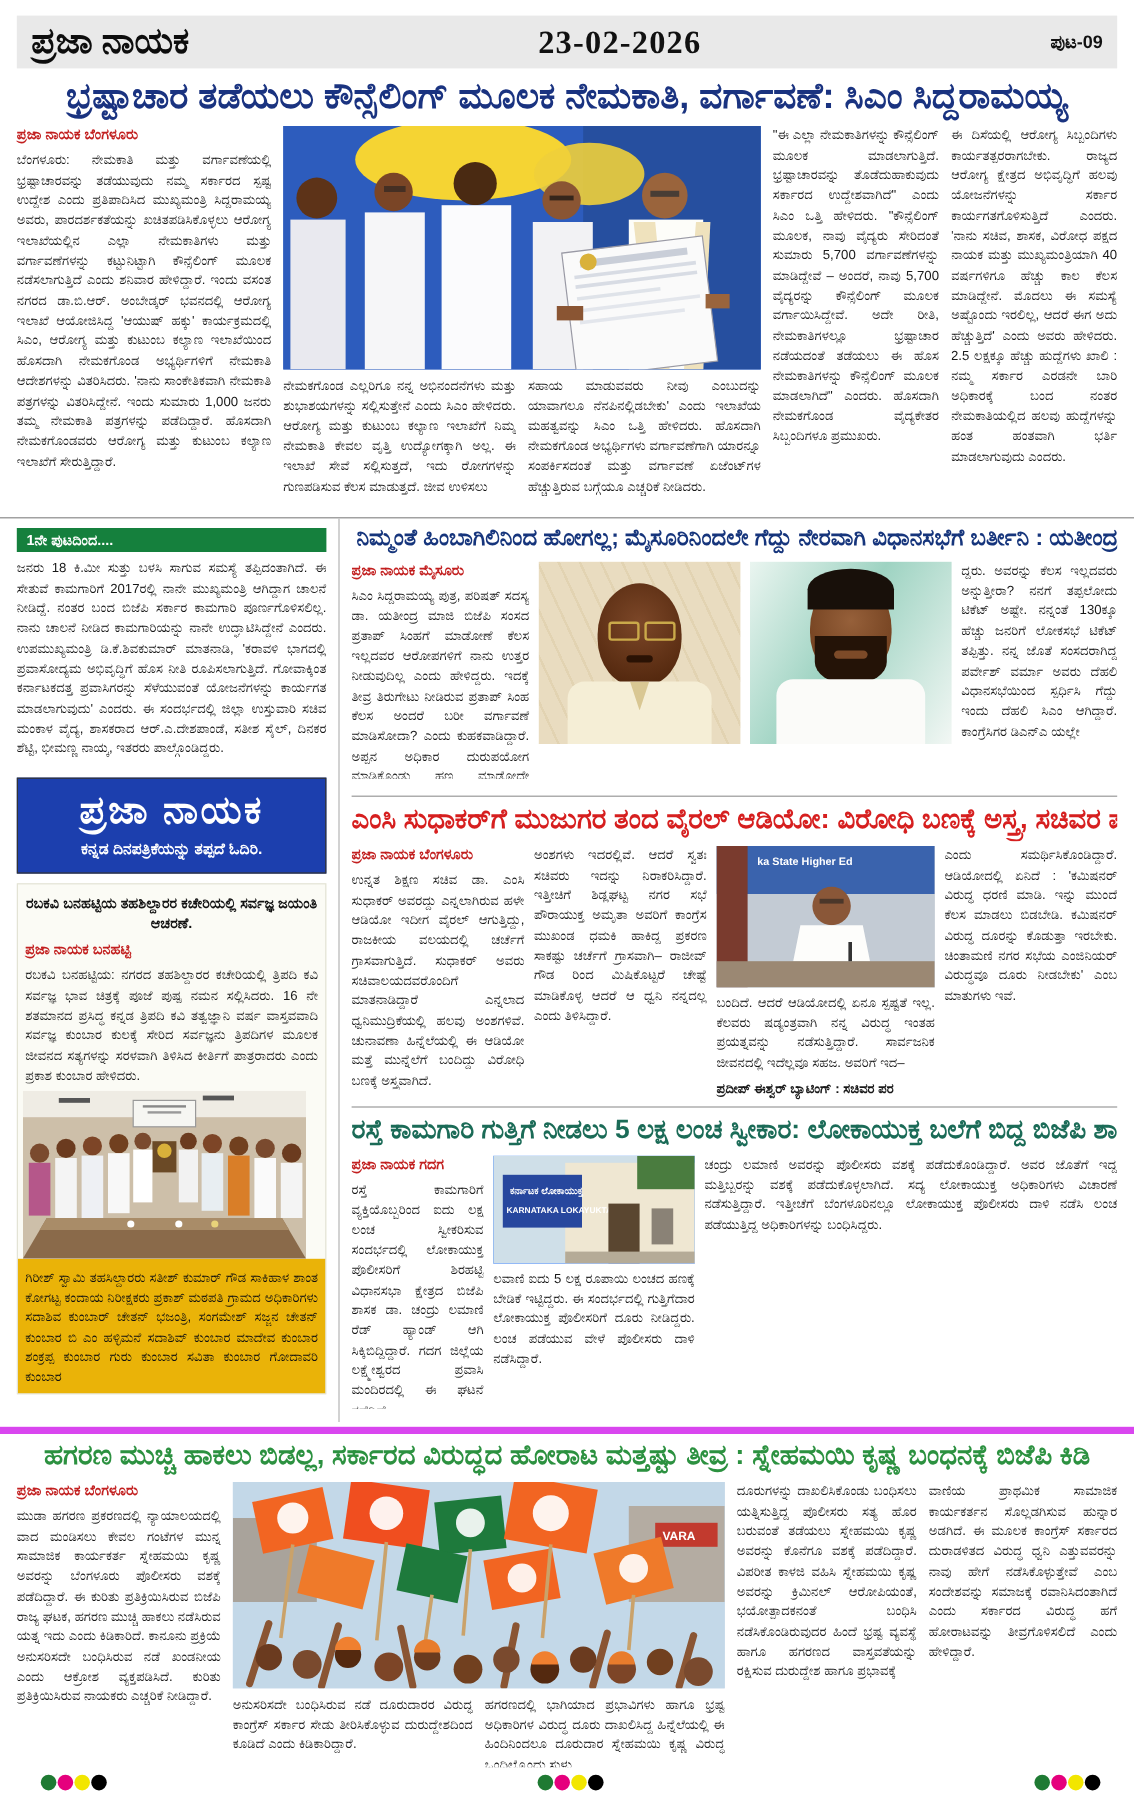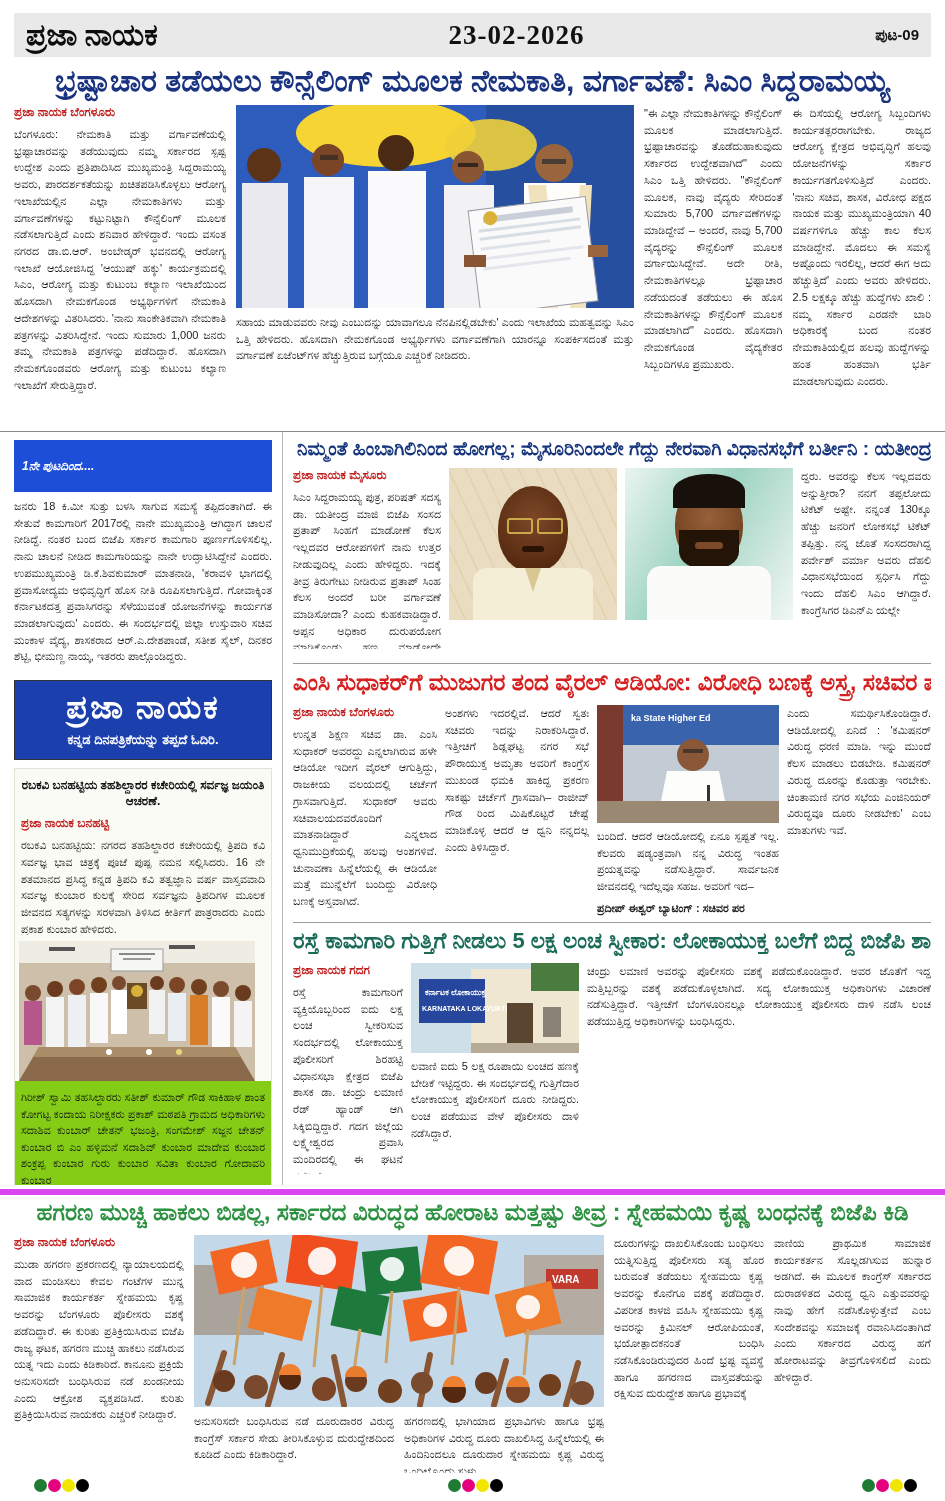--- a/index.html
+++ b/index.html
@@ -29,31 +29,31 @@
   .a1c1{width:212px;flex:none;}
   .a1mid{width:398px;flex:none;display:flex;flex-direction:column;gap:6px;}
   .a1midcols{display:flex;gap:10px;flex:1;overflow:hidden;}
   .a1midcols p{flex:1;}
   .a1c4,.a1c5{flex:1;}
   .photo1{height:203px;background:#2e5fc0;position:relative;overflow:hidden;flex:none;}
   
   .row2{display:flex;height:753px;border-top:1px solid #8a8a8a;margin-top:4px;overflow:hidden;}
   .leftstrip{width:258px;flex:none;border-right:1px solid #b5b5b5;padding:8px 10px 0 14px;overflow:hidden;}
   .rightcol{flex:1;padding:4px 14px 0 10px;overflow:hidden;}
-  .contlabel{background:#1d4ed8;color:#fff;font-weight:bold;font-size:12px;padding:19px 8px;margin-bottom:6px;font-style:italic;}
+  .contlabel{background:#15803d;color:#fff;font-weight:bold;font-size:12px;padding:3px 8px;margin-bottom:6px;}
   .contbox p{height:174px;}
   .promo{background:#1c3fae;border:1px solid #333;color:#fff;text-align:center;
          margin:8px 0;padding:8px 4px 10px 4px;}
   .promo-t{font-size:32px;font-weight:800;letter-spacing:2px;line-height:1.15;}
   .promo-s{font-size:13px;font-weight:700;margin-top:6px;line-height:1.3;}
   .sarva{background:#fbfbf5;border:1px solid #e3e3d5;padding:6px 6px 0 6px;}
   .sarva h3{font-size:12px;font-weight:800;text-align:center;margin:2px 0 6px 0;line-height:1.4;}
   .sarva .stext{height:98px;}
   .photo-group{height:140px;margin:6px -2px 0 -2px;overflow:hidden;}
-  .caption{background:#84cc16;font-size:11px;line-height:1.5;text-align:justify;
+  .caption{background:#eab308;font-size:11px;line-height:1.5;text-align:justify;
            padding:8px 6px;height:96px;overflow:hidden;margin:0 -6px;}
   .secrule{border:none;border-top:1px solid #9a9a9a;margin:5px 0;}
   
   .art2-body{display:flex;gap:8px;height:190px;overflow:hidden;}
   .a2c1{width:148px;flex:none;}
   .a2c2{flex:1;}
   .pA,.pB{width:168px;height:152px;flex:none;position:relative;overflow:hidden;}
   .pA{background:repeating-linear-gradient(65deg,#e9dcc0 0 14px,#e2d3b2 14px 16px);}
   .pB{background:linear-gradient(120deg,#eaf5f0 0%,#9ed3c2 45%,#f2f7f4 100%);}
   .head-shape{position:absolute;border-radius:50% 50% 46% 46%;}
@@ -137,20 +137,21 @@
               <rect x="246" y="136" width="70" height="3" fill="#dfe3e9"></rect>
               <rect x="246" y="146" width="102" height="3" fill="#e3e6ec"></rect>
               <rect x="246" y="156" width="88" height="3" fill="#e3e6ec"></rect>
               <circle cx="259" cy="108" r="7" fill="#d9b13a"></circle>
             </g>
             <rect x="228" y="150" width="22" height="12" fill="#8a5533"></rect>
             <rect x="352" y="140" width="20" height="12" fill="#9a643c"></rect>
           </svg>
         </div>
         <div class="a1midcols">
+          <p class="bt">ನೇಮಕಗೊಂಡ ಎಲ್ಲರಿಗೂ ನನ್ನ ಅಭಿನಂದನೆಗಳು ಮತ್ತು ಶುಭಾಶಯಗಳನ್ನು ಸಲ್ಲಿಸುತ್ತೇನೆ ಎಂದು ಸಿಎಂ ಹೇಳಿದರು. ಆರೋಗ್ಯ ಮತ್ತು ಕುಟುಂಬ ಕಲ್ಯಾಣ ಇಲಾಖೆಗೆ ನಿಮ್ಮ ನೇಮಕಾತಿ ಕೇವಲ ವೃತ್ತಿ ಉದ್ಯೋಗಕ್ಕಾಗಿ ಅಲ್ಲ. ಈ ಇಲಾಖೆ ಸೇವೆ ಸಲ್ಲಿಸುತ್ತದೆ, ಇದು ರೋಗಗಳನ್ನು ಗುಣಪಡಿಸುವ ಕೆಲಸ ಮಾಡುತ್ತದೆ. ಜೀವ ಉಳಿಸಲು</p>
           <p class="bt">ಸಹಾಯ ಮಾಡುವವರು ನೀವು ಎಂಬುದನ್ನು ಯಾವಾಗಲೂ ನೆನಪಿನಲ್ಲಿಡಬೇಕು' ಎಂದು ಇಲಾಖೆಯ ಮಹತ್ವವನ್ನು ಸಿಎಂ ಒತ್ತಿ ಹೇಳಿದರು. ಹೊಸದಾಗಿ ನೇಮಕಗೊಂಡ ಅಭ್ಯರ್ಥಿಗಳು ವರ್ಗಾವಣೆಗಾಗಿ ಯಾರನ್ನೂ ಸಂಪರ್ಕಿಸದಂತೆ ಮತ್ತು ವರ್ಗಾವಣೆ ಏಜೆಂಟ್‌ಗಳ ಹೆಚ್ಚುತ್ತಿರುವ ಬಗ್ಗೆಯೂ ಎಚ್ಚರಿಕೆ ನೀಡಿದರು.</p>
         </div>
       </div>
       <p class="bt a1c4">"ಈ ಎಲ್ಲಾ ನೇಮಕಾತಿಗಳನ್ನು ಕೌನ್ಸೆಲಿಂಗ್ ಮೂಲಕ ಮಾಡಲಾಗುತ್ತಿದೆ. ಭ್ರಷ್ಟಾಚಾರವನ್ನು ತೊಡೆದುಹಾಕುವುದು ಸರ್ಕಾರದ ಉದ್ದೇಶವಾಗಿದೆ" ಎಂದು ಸಿಎಂ ಒತ್ತಿ ಹೇಳಿದರು. "ಕೌನ್ಸೆಲಿಂಗ್ ಮೂಲಕ, ನಾವು ವೈದ್ಯರು ಸೇರಿದಂತೆ ಸುಮಾರು 5,700 ವರ್ಗಾವಣೆಗಳನ್ನು ಮಾಡಿದ್ದೇವೆ – ಅಂದರೆ, ನಾವು 5,700 ವೈದ್ಯರನ್ನು ಕೌನ್ಸೆಲಿಂಗ್ ಮೂಲಕ ವರ್ಗಾಯಿಸಿದ್ದೇವೆ. ಅದೇ ರೀತಿ, ನೇಮಕಾತಿಗಳಲ್ಲೂ ಭ್ರಷ್ಟಾಚಾರ ನಡೆಯದಂತೆ ತಡೆಯಲು ಈ ಹೊಸ ನೇಮಕಾತಿಗಳನ್ನು ಕೌನ್ಸೆಲಿಂಗ್ ಮೂಲಕ ಮಾಡಲಾಗಿದೆ" ಎಂದರು. ಹೊಸದಾಗಿ ನೇಮಕಗೊಂಡ ವೈದ್ಯಕೇತರ ಸಿಬ್ಬಂದಿಗಳೂ ಪ್ರಮುಖರು.</p>
       <p class="bt a1c5">ಈ ದಿಸೆಯಲ್ಲಿ ಆರೋಗ್ಯ ಸಿಬ್ಬಂದಿಗಳು ಕಾರ್ಯತತ್ಪರರಾಗಬೇಕು. ರಾಜ್ಯದ ಆರೋಗ್ಯ ಕ್ಷೇತ್ರದ ಅಭಿವೃದ್ಧಿಗೆ ಹಲವು ಯೋಜನೆಗಳನ್ನು ಸರ್ಕಾರ ಕಾರ್ಯಗತಗೊಳಿಸುತ್ತಿದೆ ಎಂದರು. 'ನಾನು ಸಚಿವ, ಶಾಸಕ, ವಿರೋಧ ಪಕ್ಷದ ನಾಯಕ ಮತ್ತು ಮುಖ್ಯಮಂತ್ರಿಯಾಗಿ 40 ವರ್ಷಗಳಿಗೂ ಹೆಚ್ಚು ಕಾಲ ಕೆಲಸ ಮಾಡಿದ್ದೇನೆ. ಮೊದಲು ಈ ಸಮಸ್ಯೆ ಅಷ್ಟೊಂದು ಇರಲಿಲ್ಲ, ಆದರೆ ಈಗ ಅದು ಹೆಚ್ಚುತ್ತಿದೆ' ಎಂದು ಅವರು ಹೇಳಿದರು. 2.5 ಲಕ್ಷಕ್ಕೂ ಹೆಚ್ಚು ಹುದ್ದೆಗಳು ಖಾಲಿ : ನಮ್ಮ ಸರ್ಕಾರ ಎರಡನೇ ಬಾರಿ ಅಧಿಕಾರಕ್ಕೆ ಬಂದ ನಂತರ ನೇಮಕಾತಿಯಲ್ಲಿದ ಹಲವು ಹುದ್ದೆಗಳನ್ನು ಹಂತ ಹಂತವಾಗಿ ಭರ್ತಿ ಮಾಡಲಾಗುವುದು ಎಂದರು.</p>
     </div>
   </section>
 
   <div class="row2">
 

